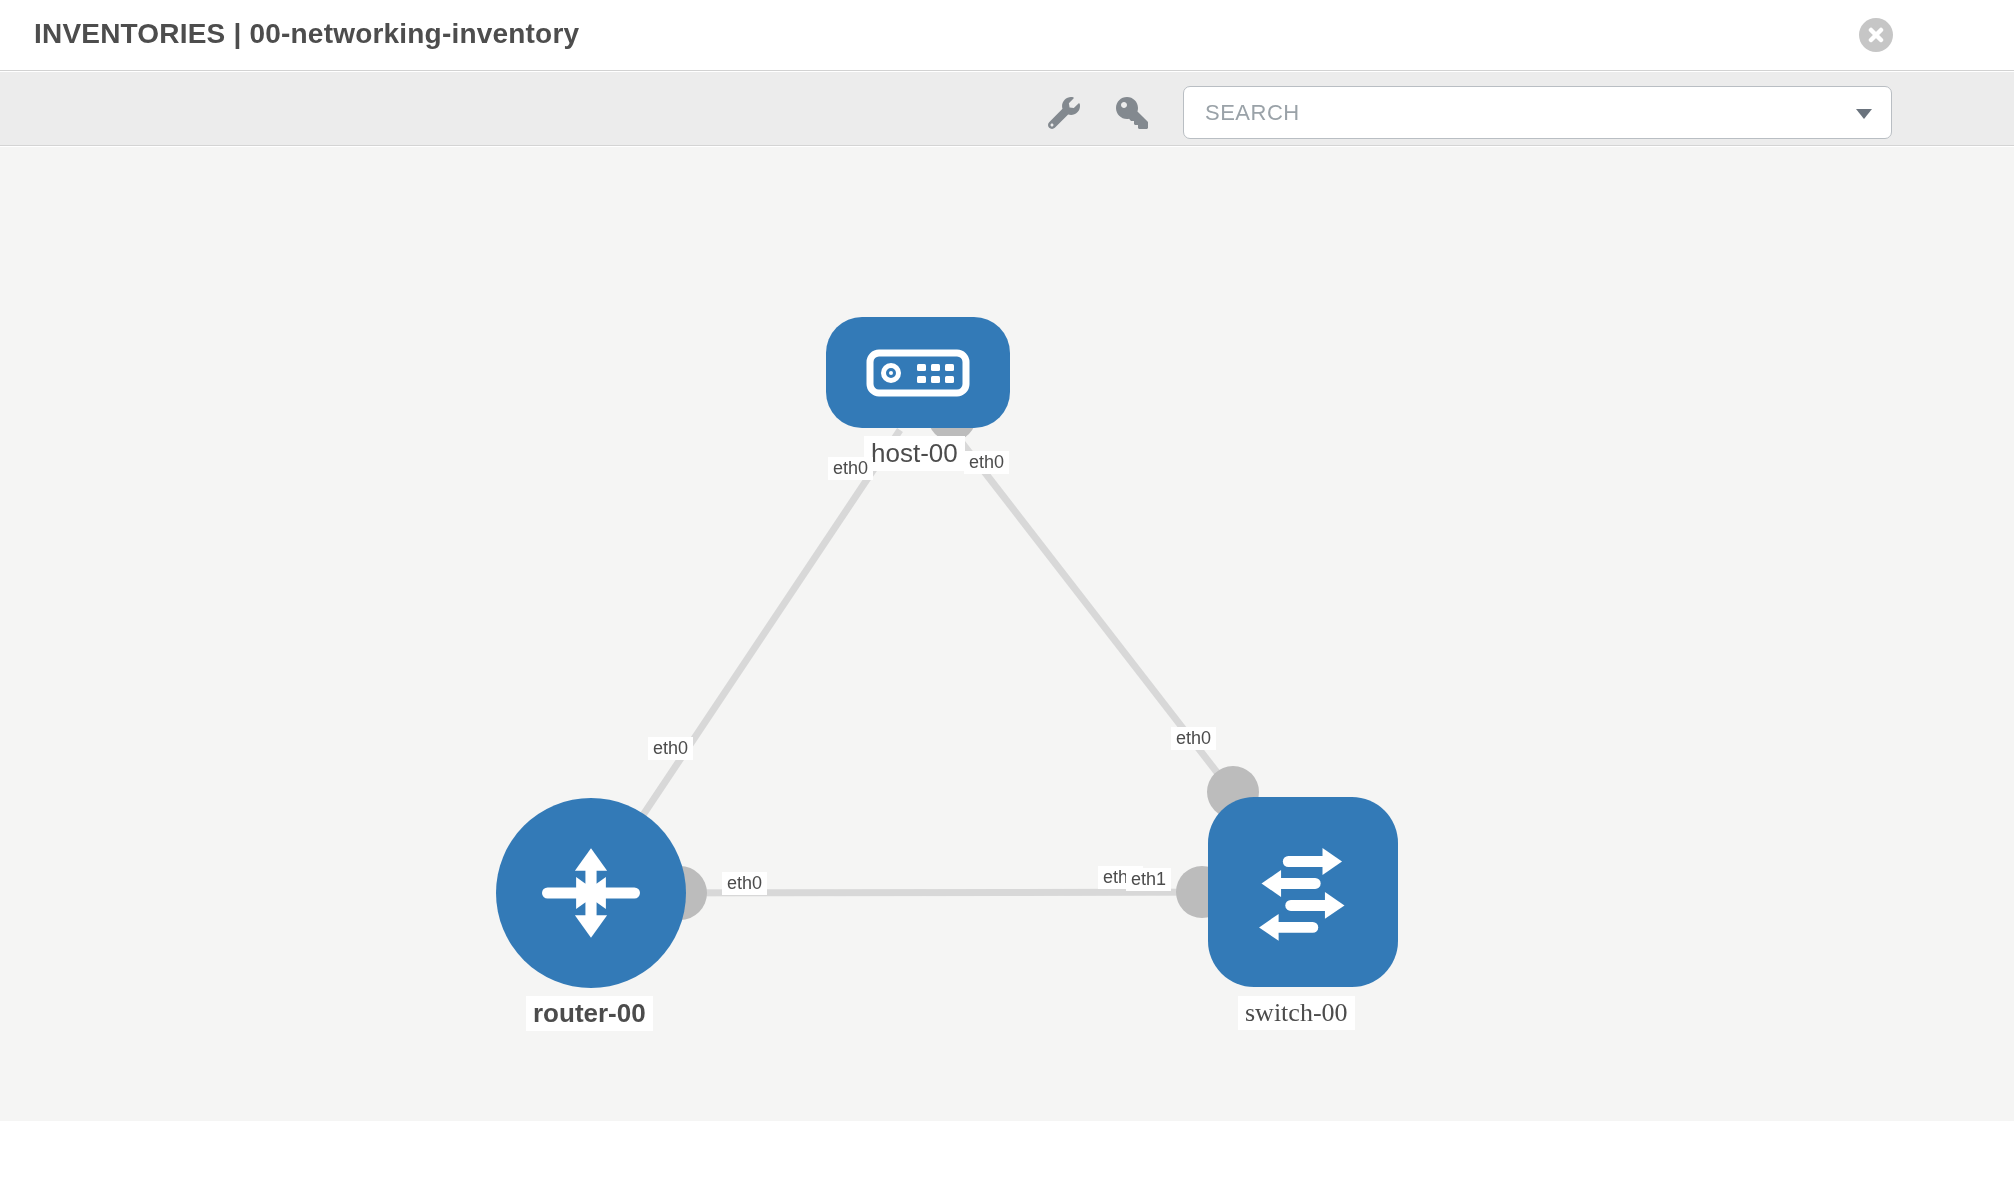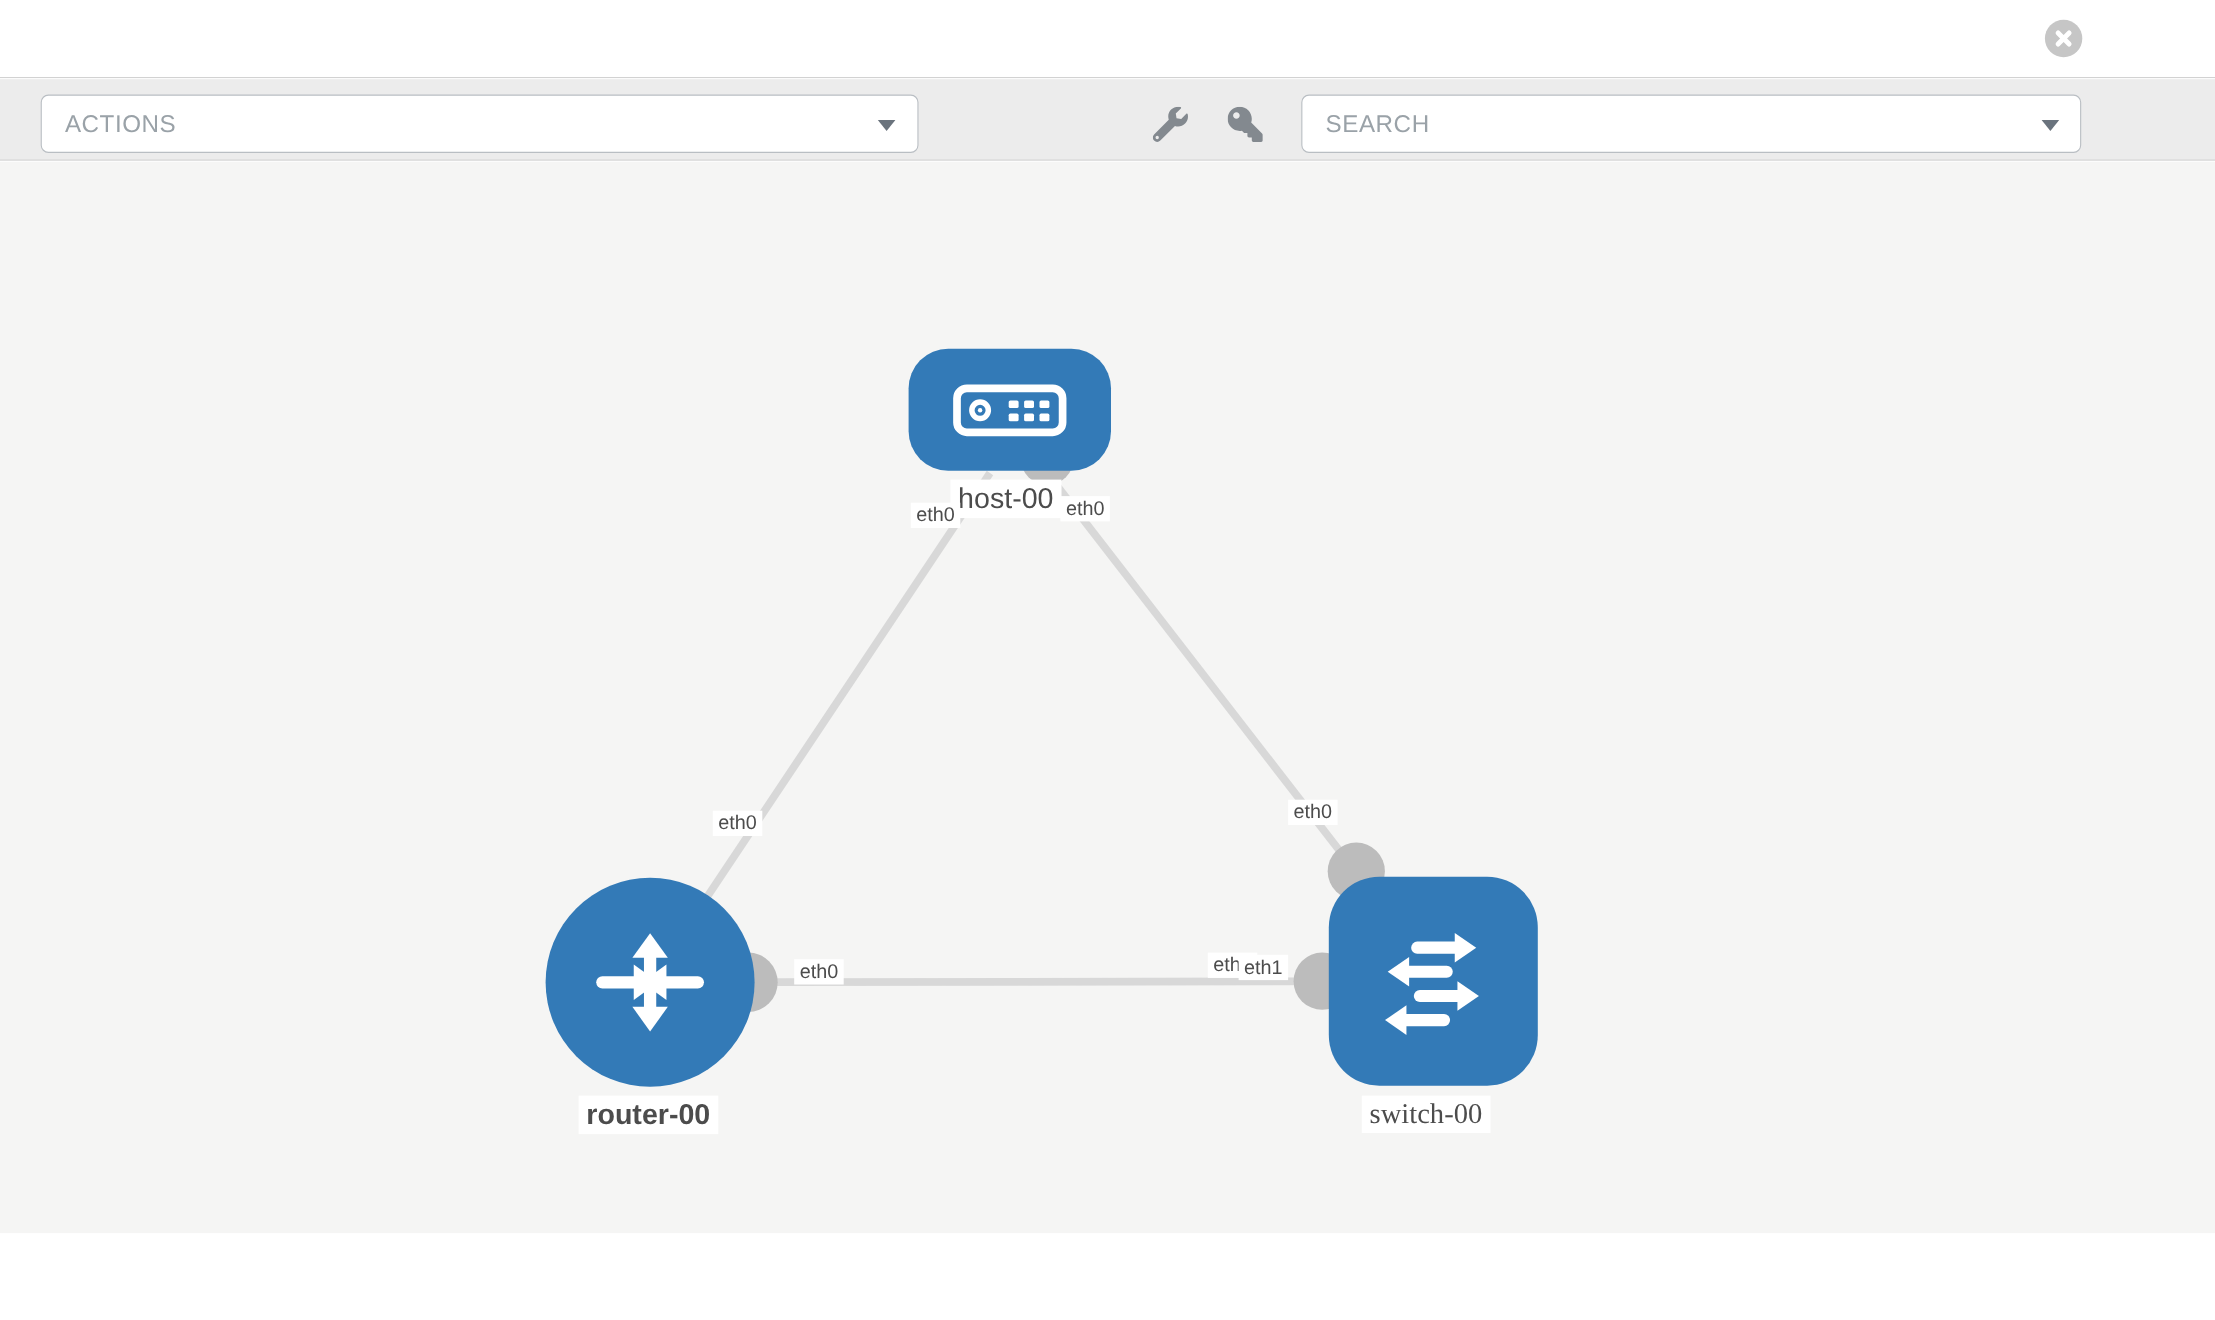--- a/index.html
+++ b/index.html
@@ -61,33 +61,30 @@
               border:2px solid #c2c2c2;border-radius:12px;box-sizing:border-box;cursor:pointer;}
   .zoom-thumb{position:absolute;left:223px;top:41px;width:35px;height:35px;border-radius:50%;
               background:#337ab7;cursor:grab;}
 </style>
 </head>
 <body>
 
 <div class="app">
 
   <div class="header">
+    <div class="header-title">INVENTORIES | 00-networking-inventory</div>
     <div class="close-btn">
       <svg width="16" height="16" viewBox="0 0 16 16">
         <line x1="3" y1="3" x2="13" y2="13" stroke="#ffffff" stroke-width="4.5" stroke-linecap="round"></line>
         <line x1="13" y1="3" x2="3" y2="13" stroke="#ffffff" stroke-width="4.5" stroke-linecap="round"></line>
       </svg>
     </div>
   </div>
 
   <div class="toolbar">
-    <div class="select-box actions-box">
-      <span class="sel-label">ACTIONS</span>
-      <span class="caret"></span>
-    </div>
 
     <span class="tool-icon wrench">
       <svg viewBox="0 0 512 512">
         <path d="M507.73 109.1c-2.24-9.03-13.54-12.09-20.12-5.51l-74.36 74.36-67.88-11.31-11.31-67.88 74.36-74.36c6.62-6.62 3.43-17.9-5.66-20.16-47.38-11.74-99.55.91-136.58 37.93-39.64 39.64-50.55 97.1-34.05 147.2L18.74 402.76c-24.99 24.99-24.99 65.51 0 90.5 24.99 24.99 65.51 24.99 90.5 0l213.21-213.21c50.12 16.71 107.47 5.68 147.37-34.22 37.07-37.07 49.7-89.32 37.91-136.73zM64 472c-13.25 0-24-10.75-24-24 0-13.26 10.75-24 24-24s24 10.74 24 24c0 13.25-10.75 24-24 24z"></path>
       </svg>
     </span>
 
     <span class="tool-icon key">
       <svg viewBox="0 0 512 512" style="transform:scaleX(-1);">
         <path d="M512 176.001C512 273.203 433.202 352 336 352c-11.22 0-22.19-1.062-32.827-3.069l-24.012 27.014A23.999 23.999 0 0 1 261.223 384H224v40c0 13.255-10.745 24-24 24h-40v40c0 13.255-10.745 24-24 24H24c-13.255 0-24-10.745-24-24v-78.059c0-6.365 2.529-12.47 7.029-16.971l161.802-161.802C163.108 213.814 160 195.271 160 176 160 78.798 238.797.001 335.999 0 433.488-.001 512 78.511 512 176.001zM336 128c0 26.51 21.49 48 48 48s48-21.49 48-48-21.49-48-48-48-48 21.49-48 48z"></path>

